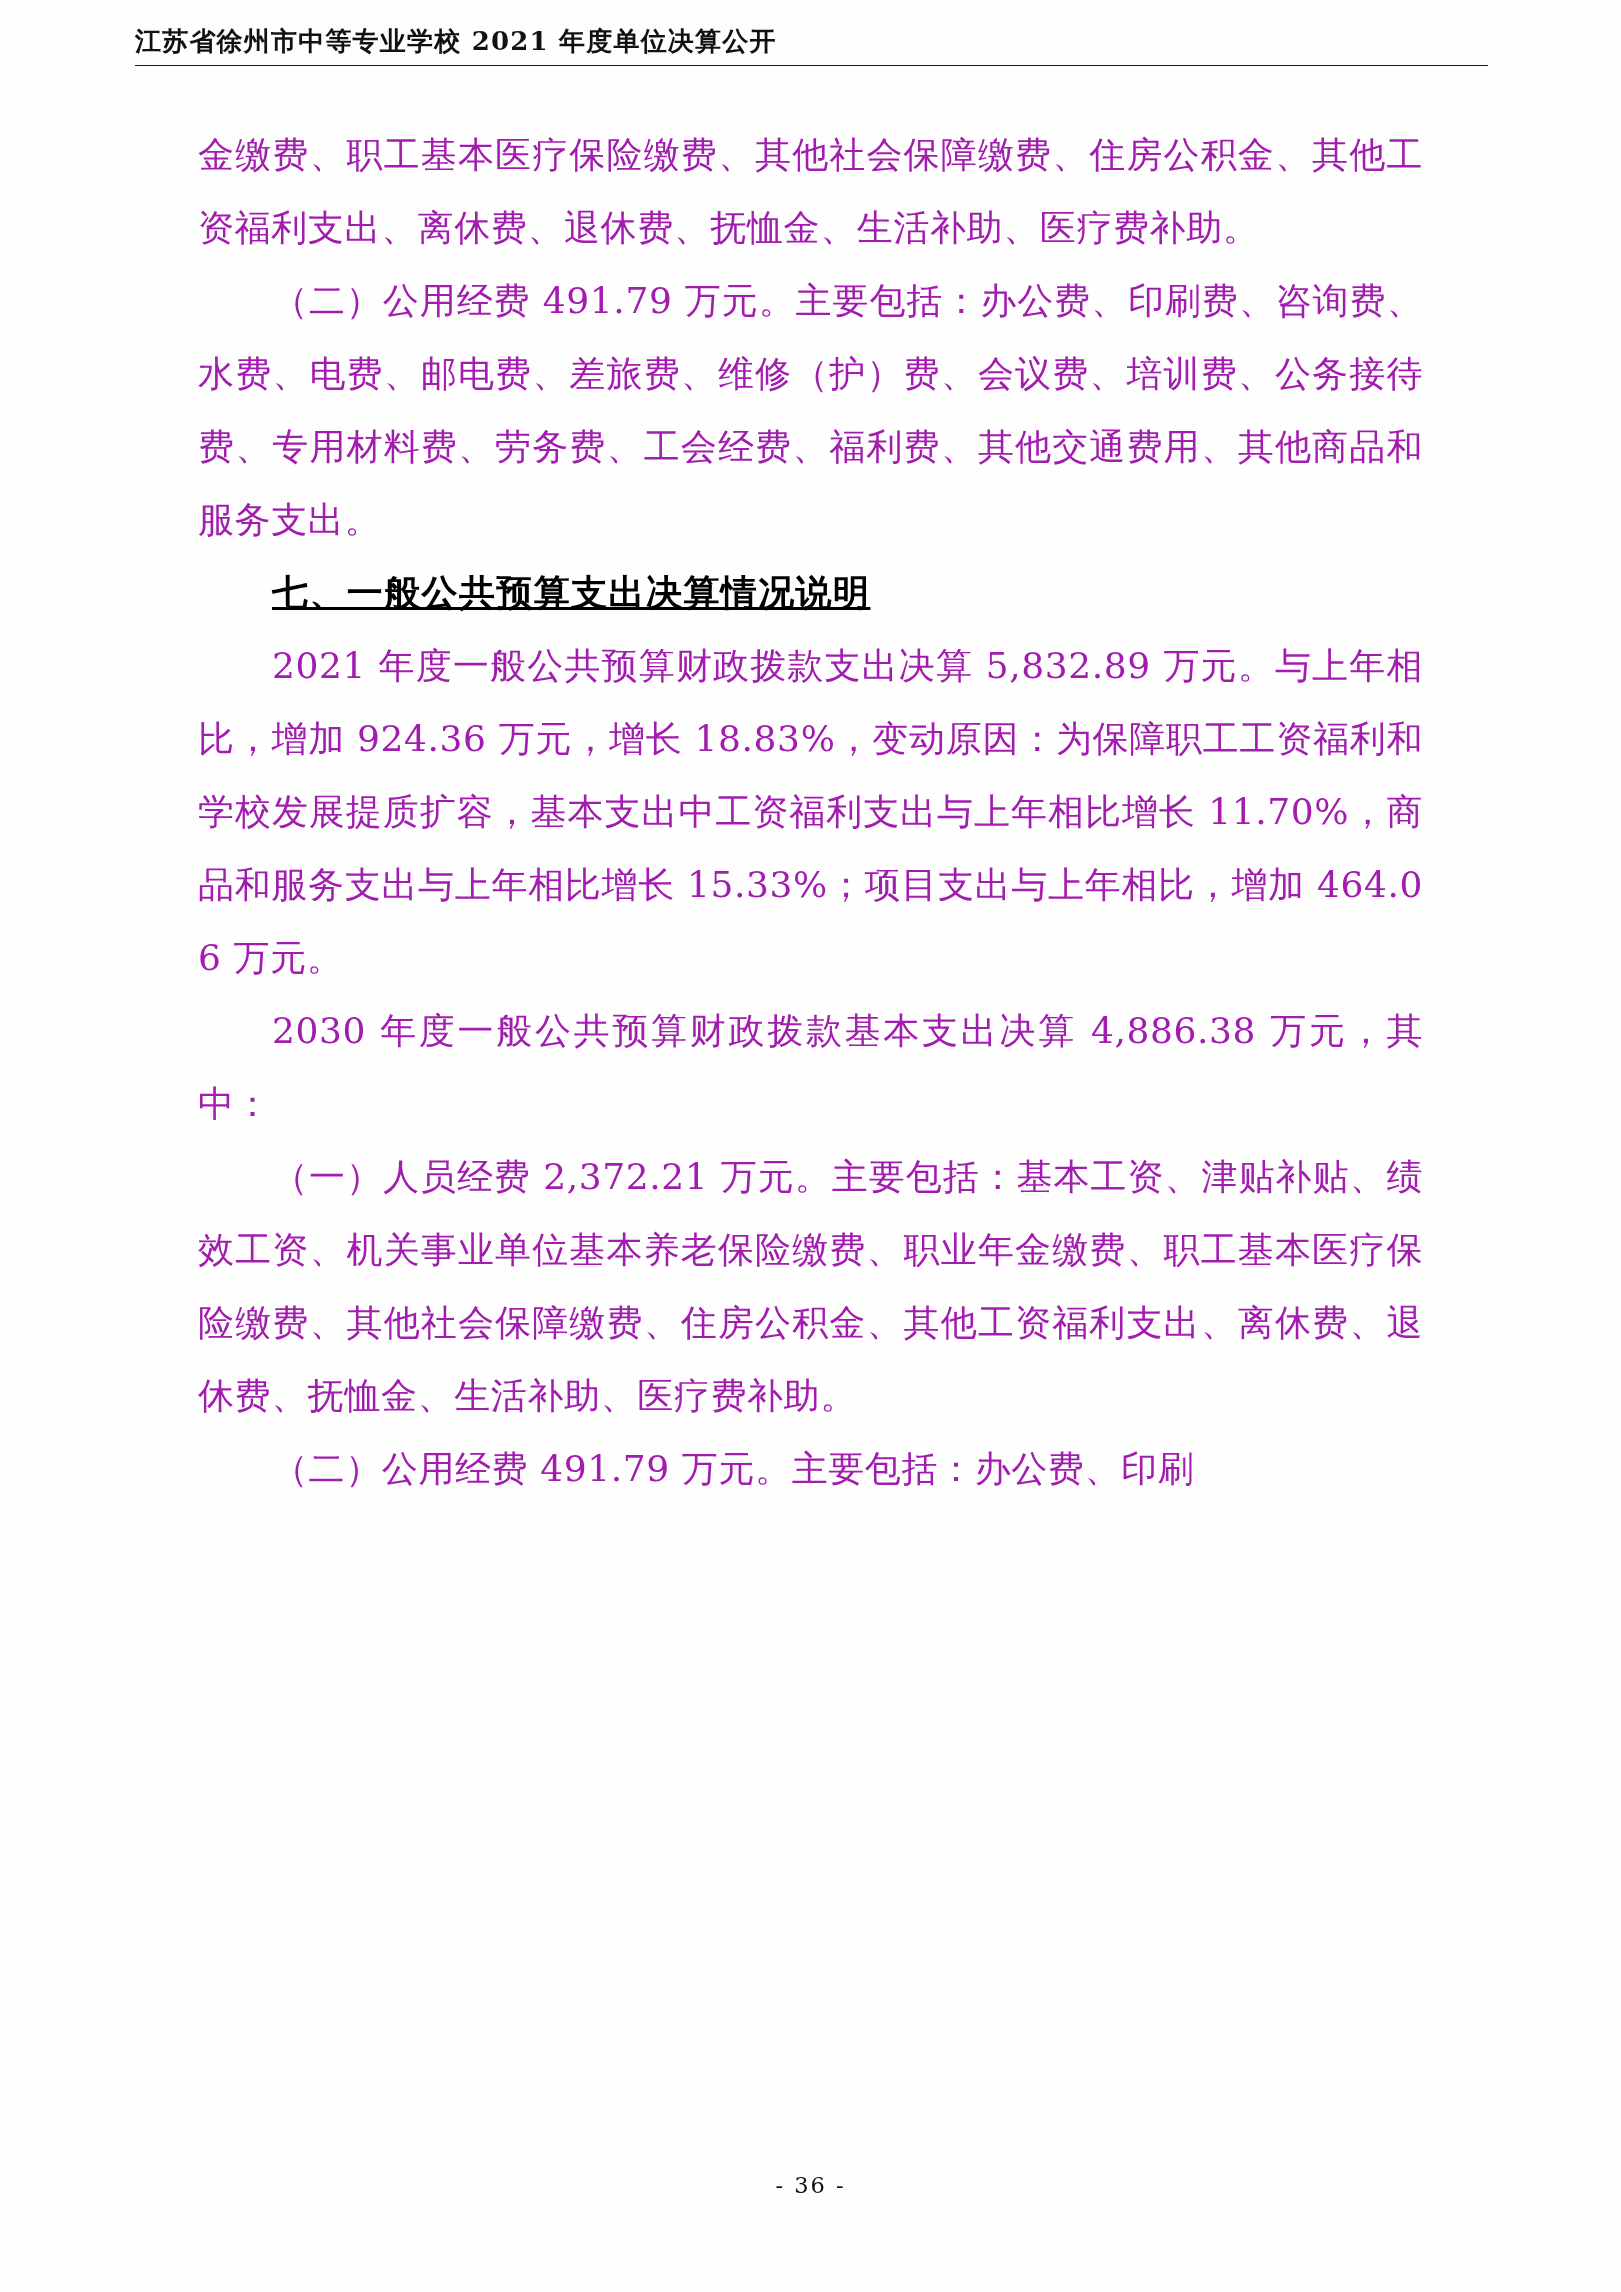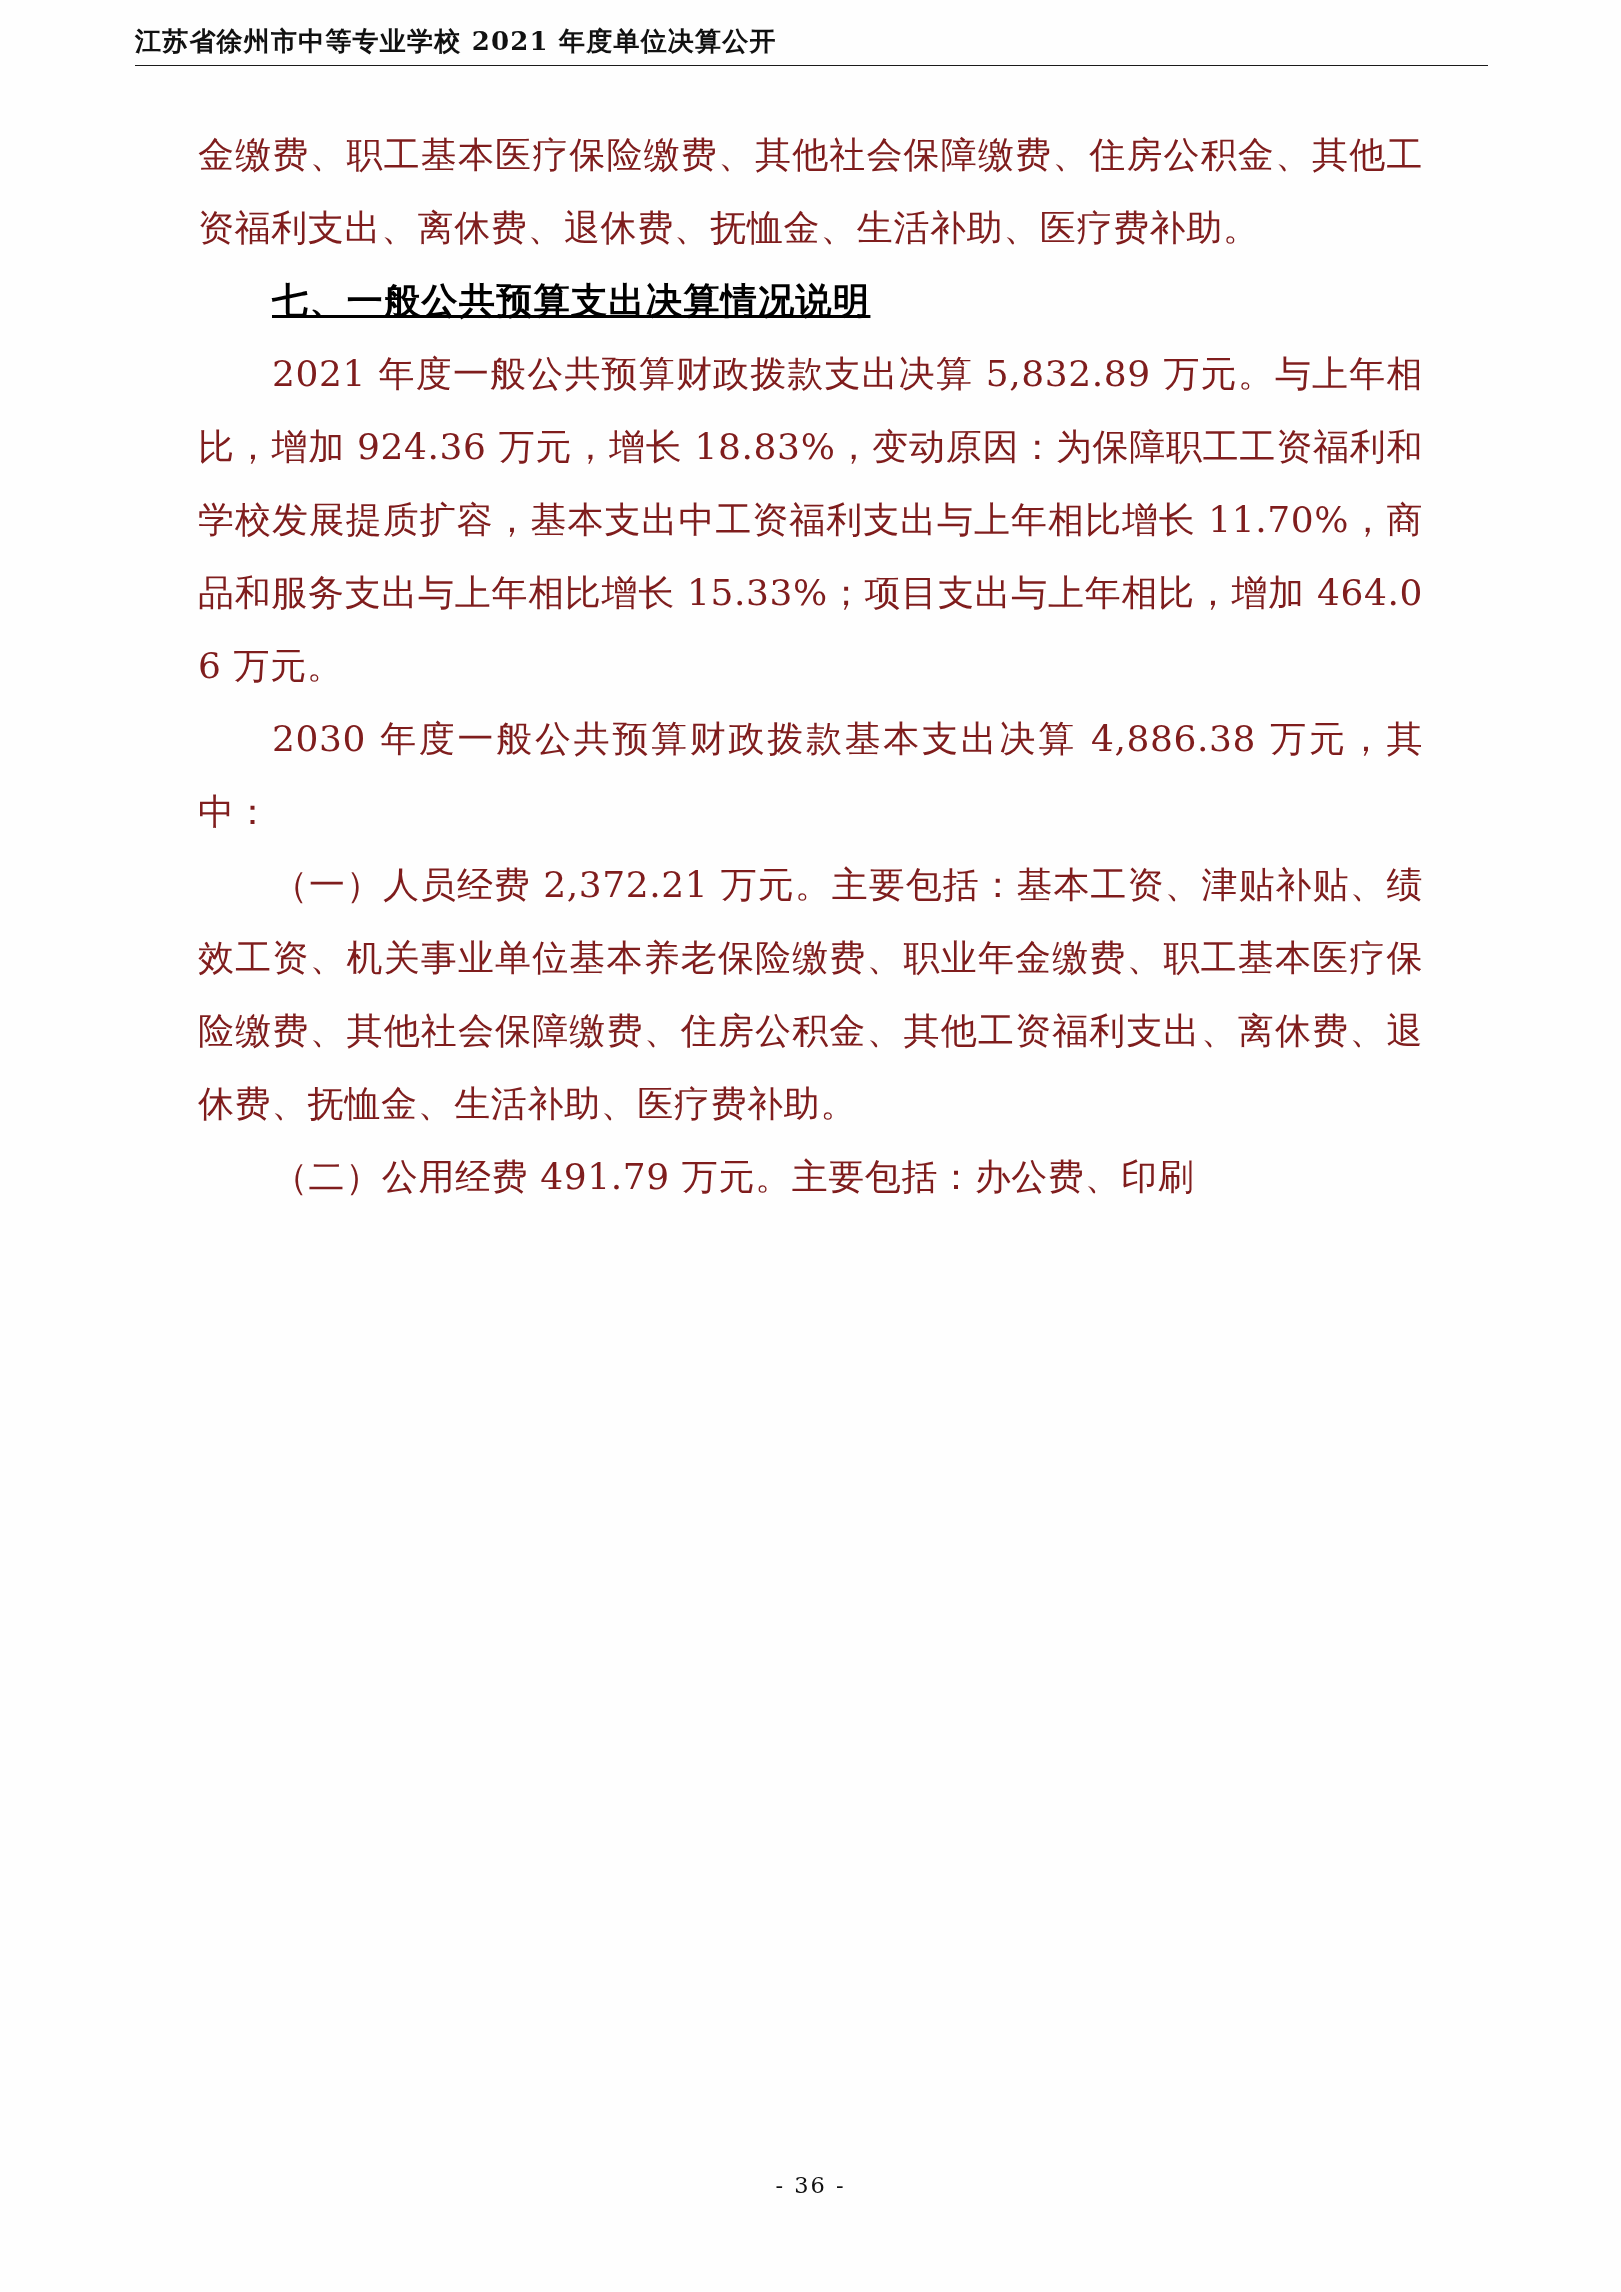--- a/index.html
+++ b/index.html
@@ -46,21 +46,21 @@
   .body-zone {
     position: absolute;
     top: 118px;
     left: 198px;
     width: 1225px;
   }
 
   .para {
     font-family: "DejaVu Serif", "Liberation Serif", serif;
     font-size: 36px;
-    color: #7f1d1d;
+    color: #a21caf;
     line-height: 73px;
     text-align: justify;
     text-align-last: left;
     text-justify: inter-character;
     letter-spacing: 0.6px;
     margin: 0;
     word-break: break-all;
   }
   .para.indent {
     text-indent: 74px;
@@ -99,20 +99,21 @@
 
   <div class="header-zone">
     <div class="header-text">江苏省徐州市中等专业学校 2021 年度单位决算公开</div>
     <div class="header-rule"></div>
   </div>
 
   <div class="body-zone">
 
     <p class="para">金缴费、职工基本医疗保险缴费、其他社会保障缴费、住房公积金、其他工资福利支出、离休费、退休费、抚恤金、生活补助、医疗费补助。</p>
 
+    <p class="para indent">（二）公用经费 491.79 万元。主要包括：办公费、印刷费、咨询费、水费、电费、邮电费、差旅费、维修（护）费、会议费、培训费、公务接待费、专用材料费、劳务费、工会经费、福利费、其他交通费用、其他商品和服务支出。</p>
 
     <h2 class="heading">七、一般公共预算支出决算情况说明</h2>
 
     <p class="para indent">2021 年度一般公共预算财政拨款支出决算 5,832.89 万元。与上年相比，增加 924.36 万元，增长 18.83%，变动原因：为保障职工工资福利和学校发展提质扩容，基本支出中工资福利支出与上年相比增长 11.70%，商品和服务支出与上年相比增长 15.33%；项目支出与上年相比，增加 464.06 万元。</p>
 
 
     <p class="para indent">2030 年度一般公共预算财政拨款基本支出决算 4,886.38 万元，其中：</p>
 
     <p class="para indent">（一）人员经费 2,372.21 万元。主要包括：基本工资、津贴补贴、绩效工资、机关事业单位基本养老保险缴费、职业年金缴费、职工基本医疗保险缴费、其他社会保障缴费、住房公积金、其他工资福利支出、离休费、退休费、抚恤金、生活补助、医疗费补助。</p>
 

